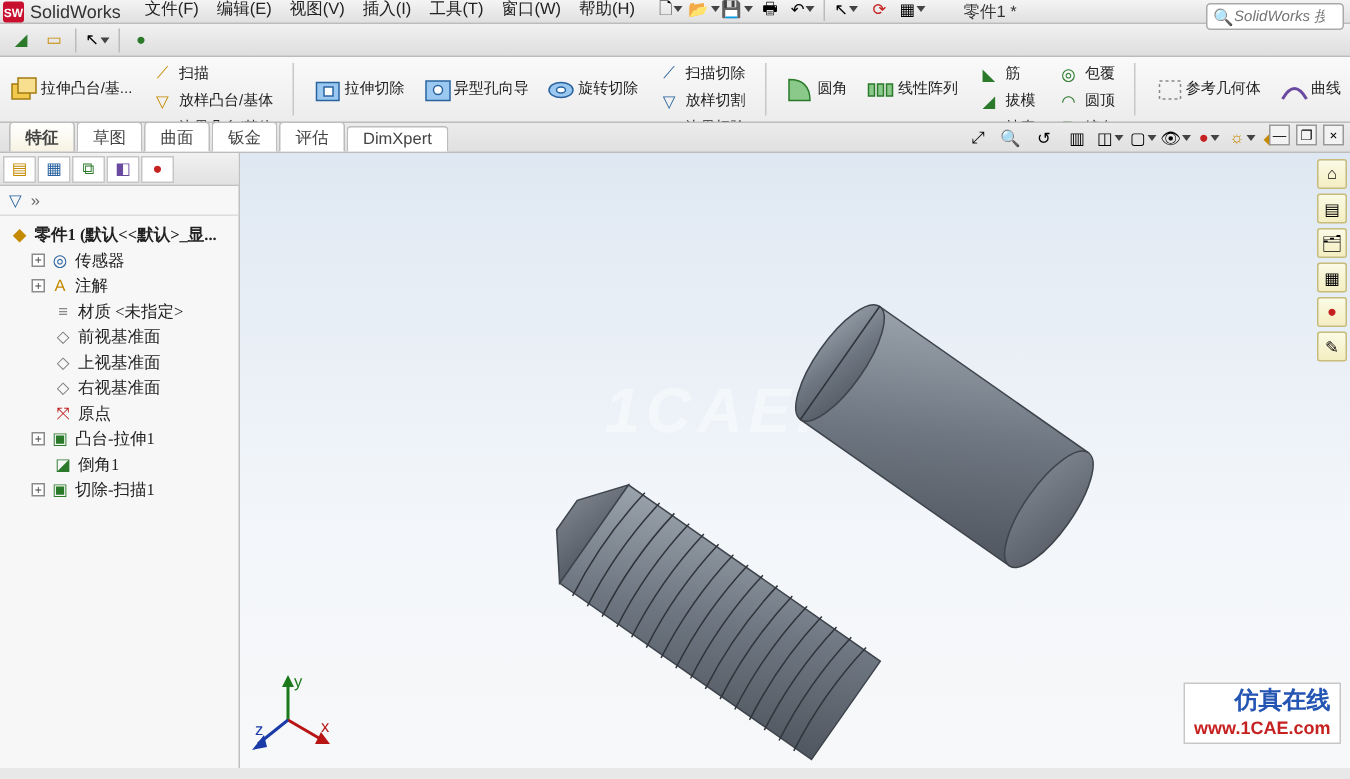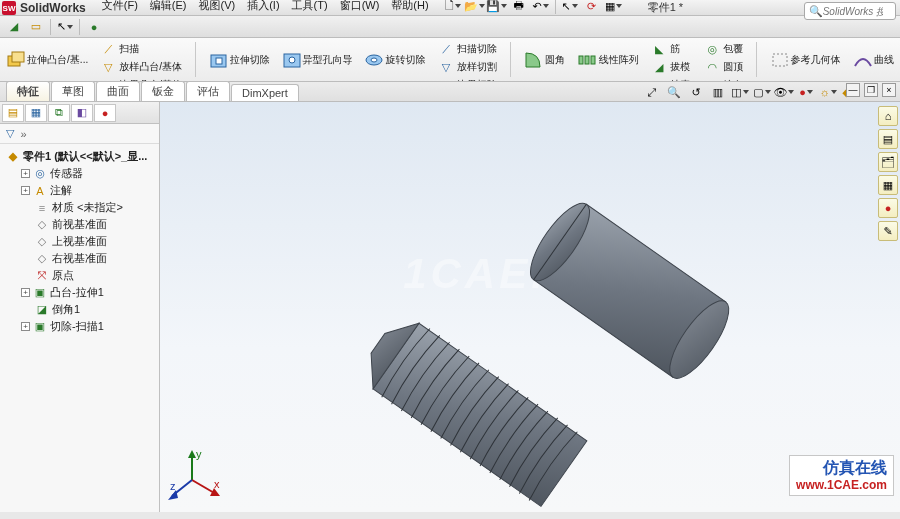--- a/index.html
+++ b/index.html
@@ -1,19 +1,19 @@
 <!DOCTYPE html>
 <html><head>
 <meta charset="utf-8">
 <style>
   * { margin: 0; padding: 0; box-sizing: border-box; font-family: "Microsoft YaHei", "SimSun", Tahoma, sans-serif; font-size: 11px; }
   body { width: 900px; height: 519px; background: #e8e8e8; overflow: hidden; position: relative; }
   .menubar { display: flex; align-items: flex-end; height: 16px; background: linear-gradient(#f4f4f4,#e0e0e0); border-bottom: 1px solid #bcbcbc; padding: 0 2px; gap: 4px; }
   .sw-logo { width: 14px; height: 14px; background: #c8102e; border-radius: 2px; display: flex; align-items: center; justify-content: center; color: #fff; font-size: 8px; font-weight: bold; }
-  .app-name { font-weight: bold; color: #333; font-size: 12px; margin-right: 8px; }
+  .app-name { font-weight: normal; color: #333; font-size: 12px; margin-right: 8px; }
   .menu-item { padding: 2px 4px; color: #222; cursor: default; }
   .qat { display: flex; align-items: center; margin-left: 6px; gap: 2px; }
   .qat-btn { width: 20px; height: 18px; display: flex; align-items: center; justify-content: center; border: 1px solid transparent; cursor: default; }
   .qat-sep { width: 1px; height: 16px; background: #bcbcbc; margin: 0 2px; }
   .doc-label { margin-left: 20px; color: #333; }
   .searchbox { position: absolute; right: 4px; top: 2px; display: flex; align-items: center; background: #fff; border: 1px solid #a9a9a9; border-radius: 3px; height: 18px; width: 92px; padding: 0 4px; }
   .searchbox input { border: none; outline: none; width: 60px; font-size: 10px; color: #777; font-style: italic; }
 
   .toolbar2 { display: flex; align-items: center; height: 22px; background: linear-gradient(#f1f1f1,#dedede); border-bottom: 1px solid #bcbcbc; padding: 0 4px; gap: 2px; }
 
@@ -37,21 +37,21 @@
   .workarea { display: flex; height: 410px; }
   .fm-panel { width: 160px; background: #f7f7f7; border-right: 1px solid #c0c0c0; display: flex; flex-direction: column; }
   .fm-tabs { display: flex; align-items: center; height: 22px; background: linear-gradient(#f1f1f1,#e1e1e1); border-bottom: 1px solid #c0c0c0; gap: 1px; padding: 2px; }
   .fm-tab { width: 22px; height: 18px; border: 1px solid #c6c6c6; background: #fff; display: flex; align-items: center; justify-content: center; cursor: default; }
   .fm-filter { height: 20px; display: flex; align-items: center; padding: 2px 6px; gap: 6px; border-bottom: 1px solid #dcdcdc; }
   .tree { padding: 4px 2px; overflow: auto; flex: 1; }
   .tree-item { display: flex; align-items: center; height: 17px; gap: 3px; padding-left: 4px; cursor: default; }
   .tree-item.root { font-weight: bold; }
   .tree-toggle { width: 9px; height: 9px; border: 1px solid #8b8b8b; display: flex; align-items: center; justify-content: center; font-size: 8px; line-height: 1; color: #444; background: #fff; }
   .tree-icon { width: 14px; height: 14px; display: flex; align-items: center; justify-content: center; }
-  .tree-label { font-size: 11px; color: #222; white-space: nowrap; }
+  .tree-label { font-size: 11px; color: #222; white-space: nowrap; font-family: Liberation Serif, serif; }
   .indent { width: 12px; }
 
   .viewport { position: relative; flex: 1; background: linear-gradient(180deg,#dfe8f2 0%, #f3f6fa 60%, #f7f8f9 100%); overflow: hidden; }
   .triad { position: absolute; left: 8px; bottom: 8px; }
   .task-pane { position: absolute; right: 0; top: 0; width: 24px; display: flex; flex-direction: column; gap: 3px; padding: 4px 2px; }
   .task-btn { width: 20px; height: 20px; background: linear-gradient(#fbfbe6,#f4eec1); border: 1px solid #c8bc78; border-radius: 2px; display: flex; align-items: center; justify-content: center; cursor: default; }
 
   .watermark { position: absolute; left: 50%; top: 42%; transform: translate(-50%,-50%); font-size: 42px; font-weight: 800; color: rgba(255,255,255,0.42); letter-spacing: 4px; pointer-events: none; font-style: italic; }
   .brand-box { position: absolute; right: 6px; bottom: 16px; background: #fff; border: 1px solid #c7c7c7; padding: 2px 6px; text-align: right; line-height: 1.25; }
   .brand-title { color: #2455b3; font-size: 16px; font-weight: 600; font-family: KaiTi,"STKaiti","Microsoft YaHei"; }

